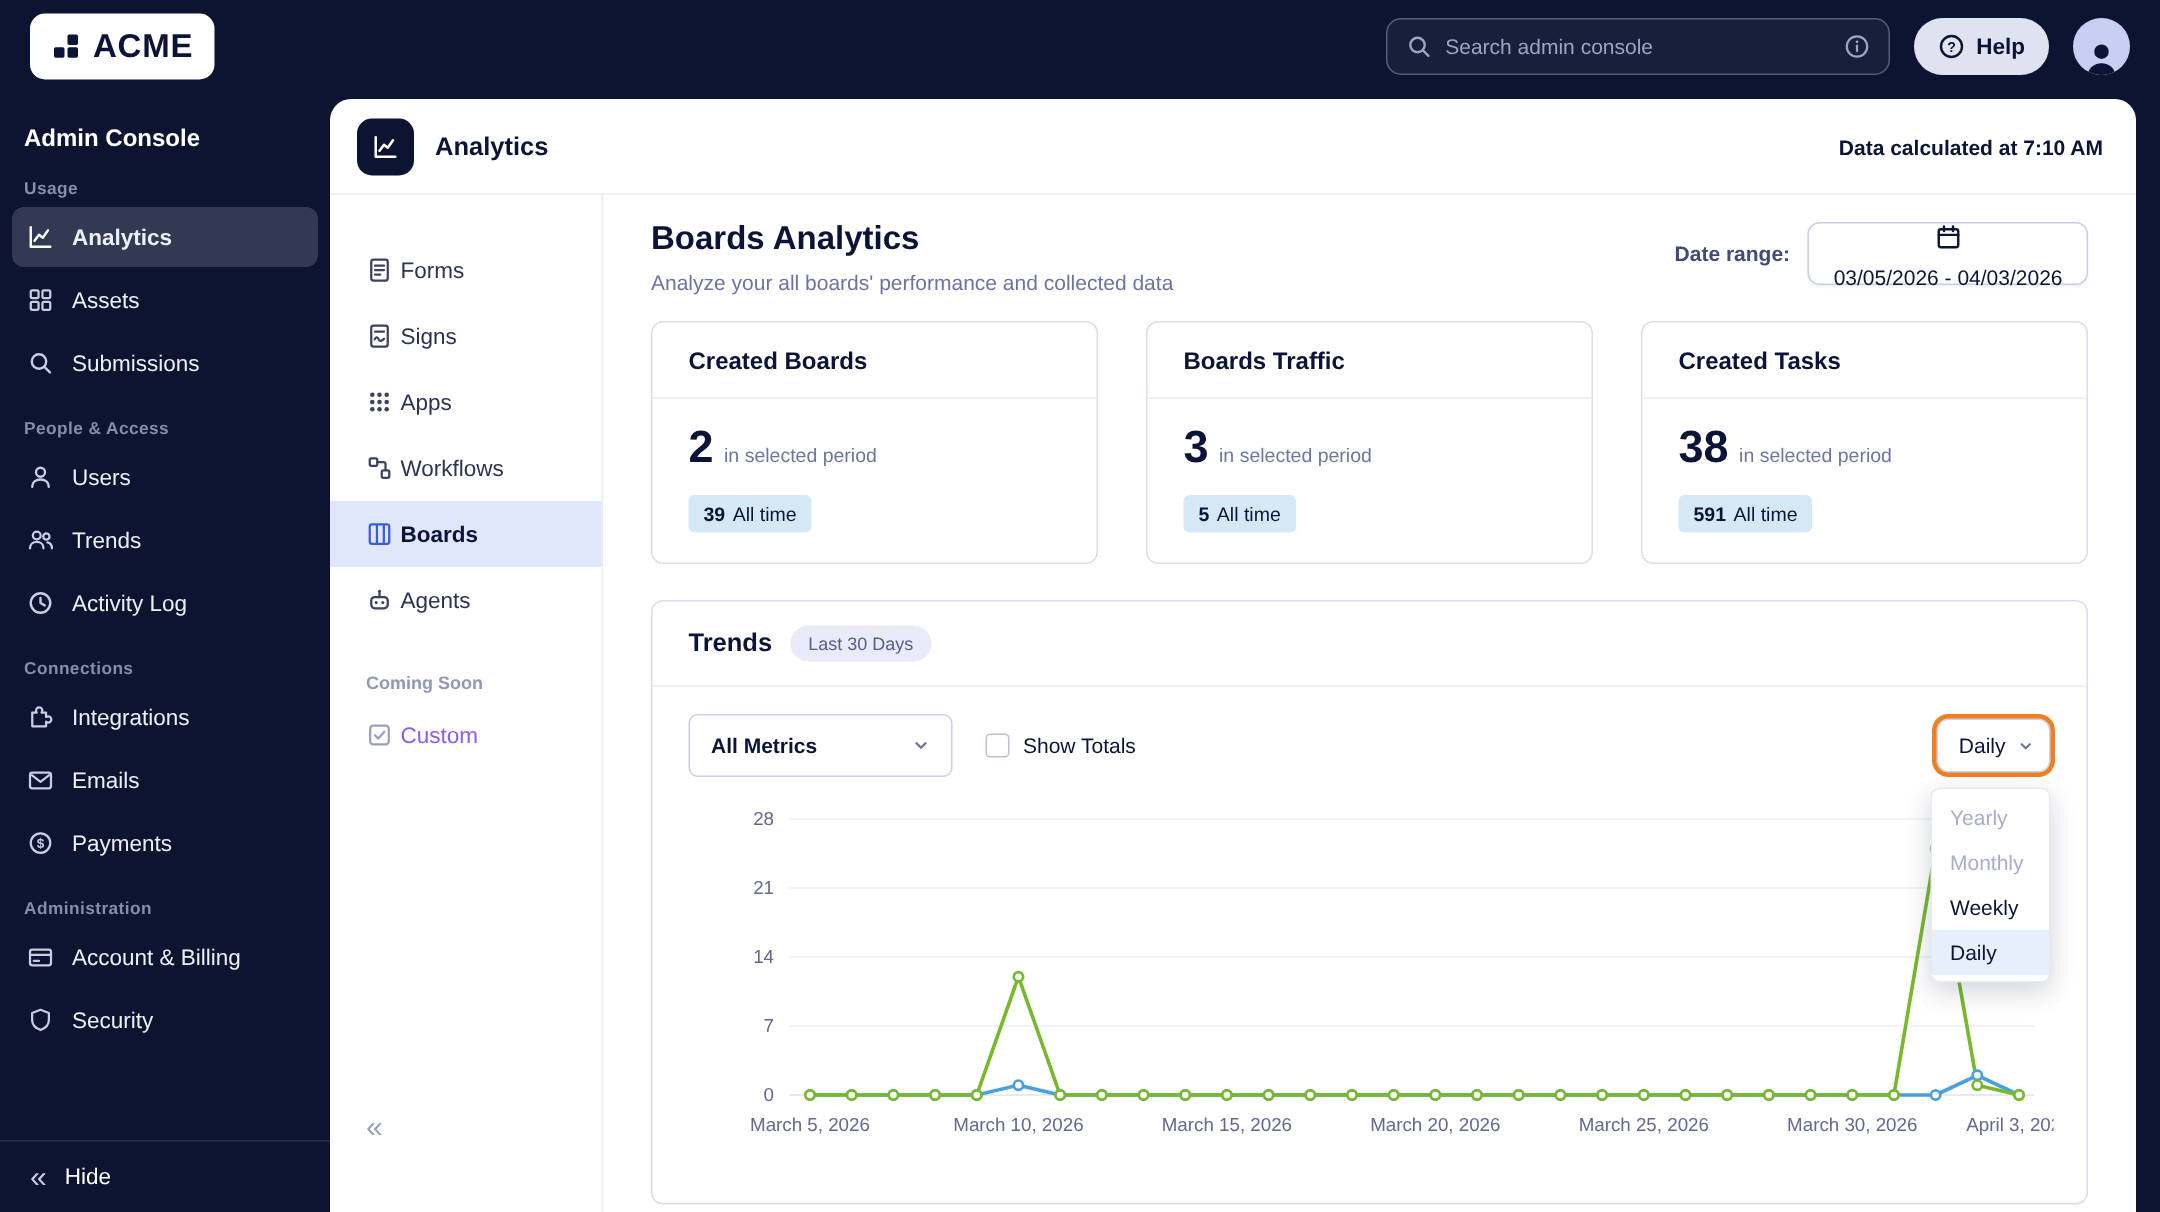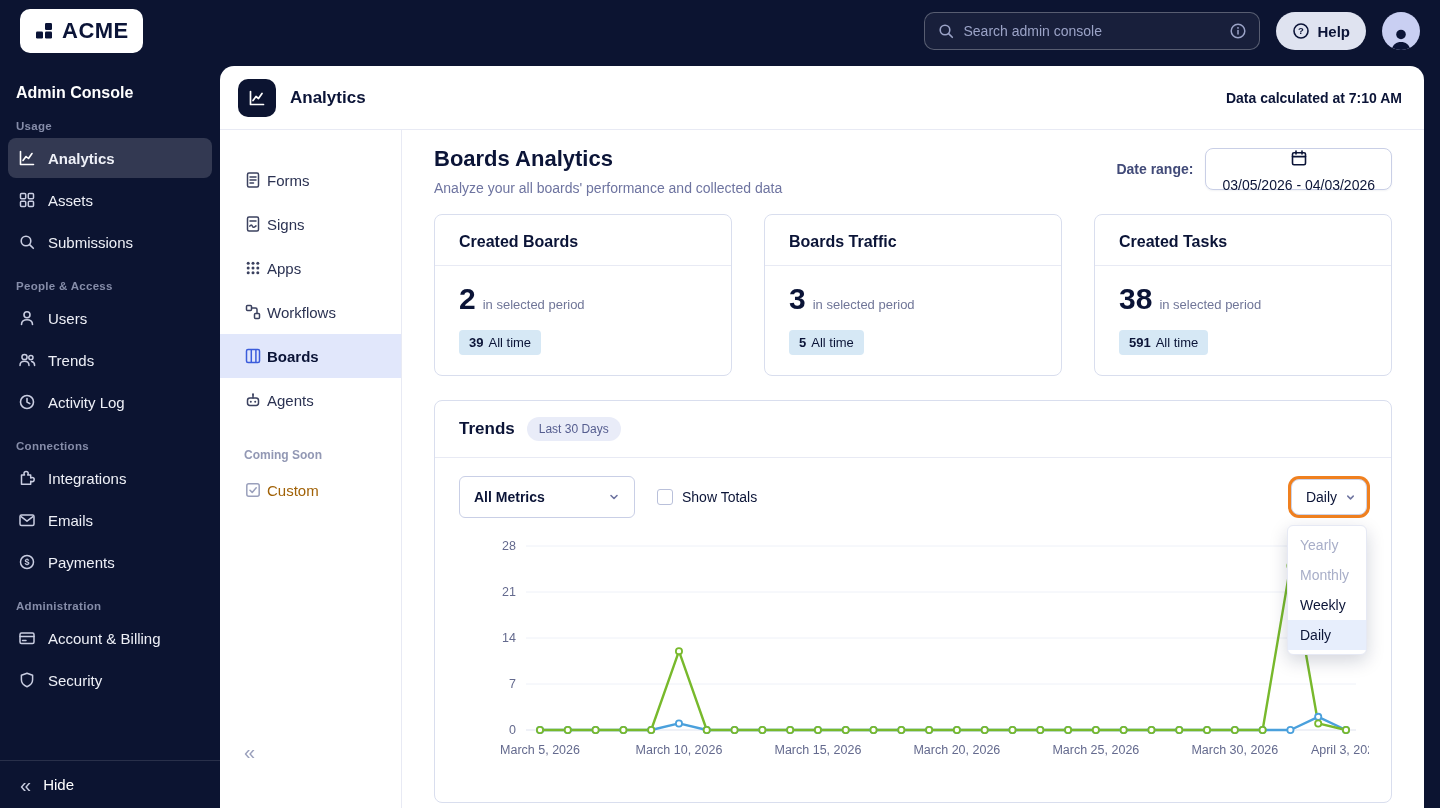--- a/index.html
+++ b/index.html
@@ -50,21 +50,21 @@
   .ph-right { font-size:14px; font-weight:bold; color:#0b1437; }
 
   .panel-body { display:flex; flex:1; min-height:0; }
 
   
   .prod-nav { width:182px; flex-shrink:0; border-right:1px solid #e8eaf4; padding-top:28px; position:relative; }
   .p-item { display:flex; align-items:center; gap:5px; height:44px; padding:0 16px 0 24px; font-size:15px; color:#2b3252; cursor:pointer; }
   .p-item .nicon { color:#3b415f; display:flex; }
   .p-item.active { background:#e1e7fb; color:#0b1437; font-weight:bold; }
   .p-item.active .nicon { color:#3b5cdb; }
-  .p-item.muted { color:#a16207; }
+  .p-item.muted { color:#8b5cf6; }
   .p-item.muted .nicon { color:#9aa0bc; }
   .coming-soon { font-size:12px; font-weight:bold; color:#9298b4; margin:26px 0 6px 24px; }
   .collapse-chev { position:absolute; bottom:44px; left:24px; font-size:20px; color:#9aa0bc; cursor:pointer; }
 
   
   .content { flex:1; min-width:0; padding:16px 32px 0; overflow:hidden; }
   .page-head { display:flex; justify-content:space-between; align-items:flex-start; }
   .pg-title { font-size:22px; font-weight:bold; color:#0b1437; }
   .pg-sub { font-size:14px; color:#6e74a0; margin-top:8px; }
   .date-wrap { display:flex; align-items:center; gap:12px; margin-top:2px; }

